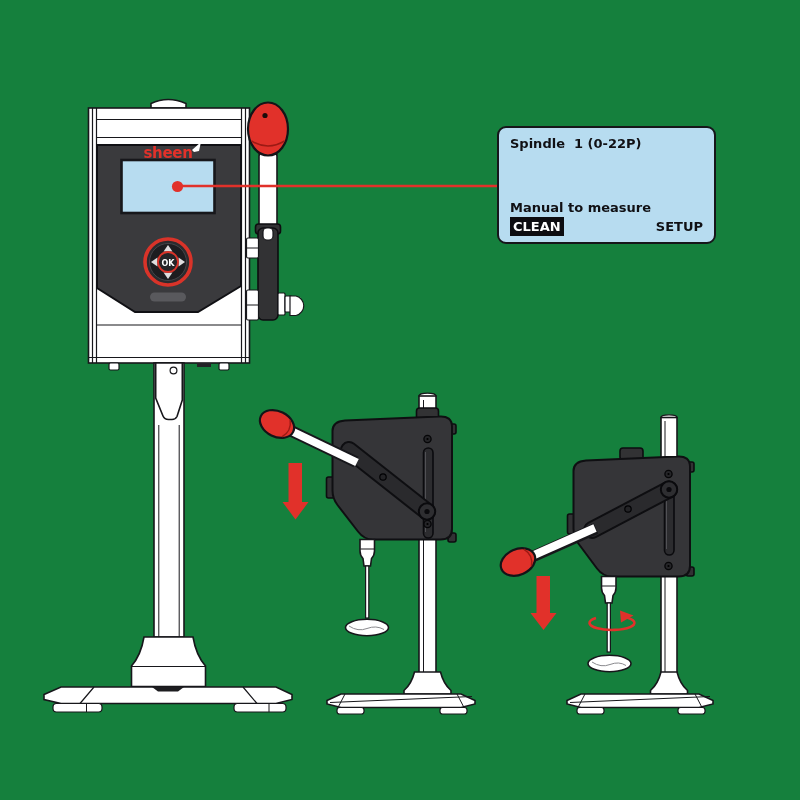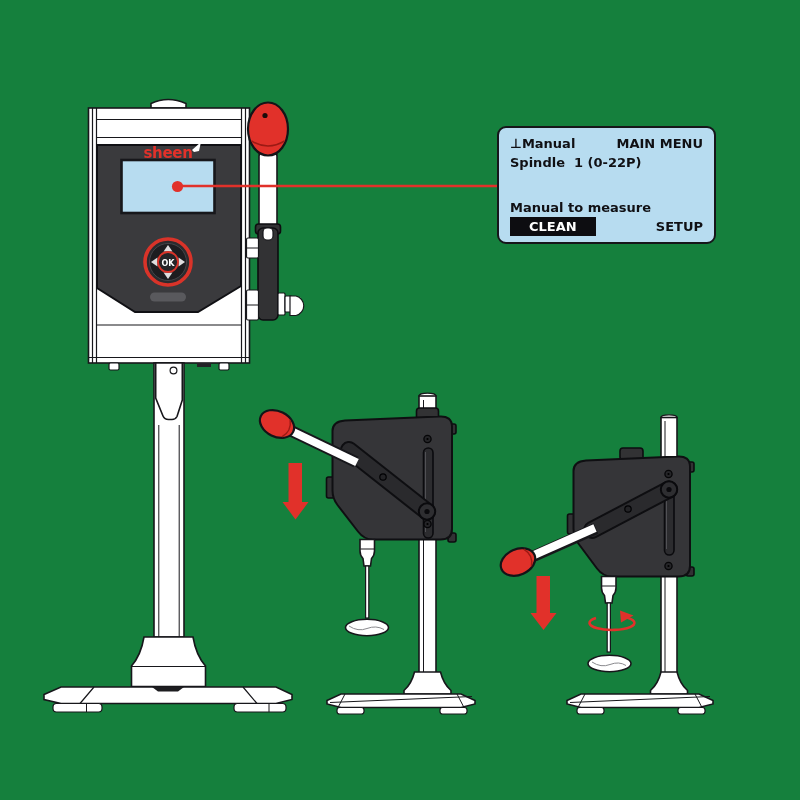--- a/index.html
+++ b/index.html
@@ -18,21 +18,21 @@
   .red{fill:#e1312a;}
   .scr{fill:#252528;stroke:#050507;stroke-width:1.3;}
 
   
   .callout{position:absolute;left:497px;top:126px;width:219px;height:118px;box-sizing:border-box;
            background:#b7dcf0;border:2.5px solid #16161a;border-radius:9px;
            padding:6px 11px;display:flex;flex-direction:column;
            font-size:13px;font-weight:bold;color:#101014;}
   .c-row{display:flex;justify-content:space-between;line-height:19px;white-space:pre;}
   .c-spacer{flex:1;}
-  .c-clean{background:#0d0d11;color:#ffffff;padding:0 19px;}
+  .c-clean{background:#0d0d11;color:#ffffff;padding:0 3px;}
 </style>
 </head>
 <body>
 
 <div class="stage">
 <svg width="800" height="800" viewBox="0 0 800 800">
 
   <g>
 
     <path class="w" d="M151,108 L151,103.5 Q168,95.5 186,103.5 L186,108 Z"></path>
@@ -198,24 +198,20 @@
       <polygon class="red" points="530.5,613 556.5,613 543.5,630"></polygon>
     </g>
   </g>
 
   <line x1="180" y1="186" x2="497" y2="186" stroke="#e1312a" stroke-width="2.3"></line>
   <circle cx="177.5" cy="186.5" r="5.6" fill="#e1312a"></circle>
 </svg>
 
   <div class="callout">
     <div class="c-row">
-      <span><span>⊥</span><span>Manual</span></span>
-      <span>MAIN MENU</span>
-    </div>
-    <div class="c-row">
       <span>Spindle  1 (0-22P)</span>
     </div>
     <div class="c-spacer"></div>
     <div class="c-row">
       <span>Manual to measure</span>
     </div>
     <div class="c-row">
       <span class="c-clean">CLEAN</span>
       <span>SETUP</span>
     </div>

